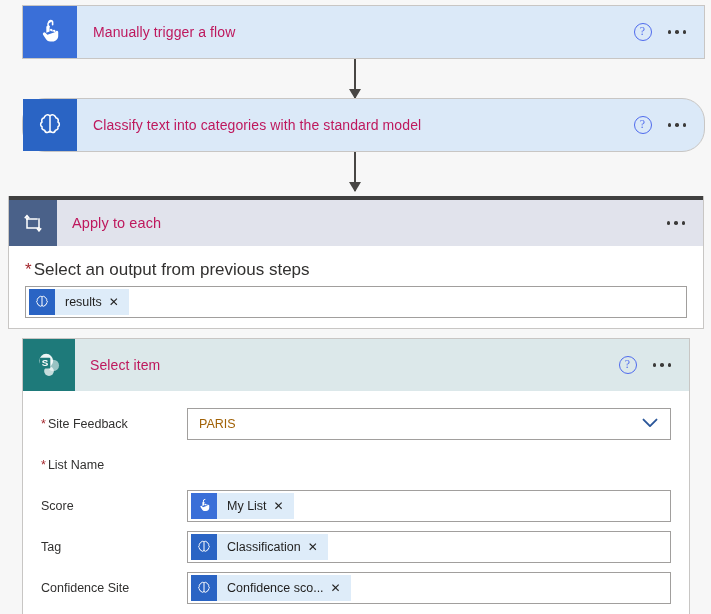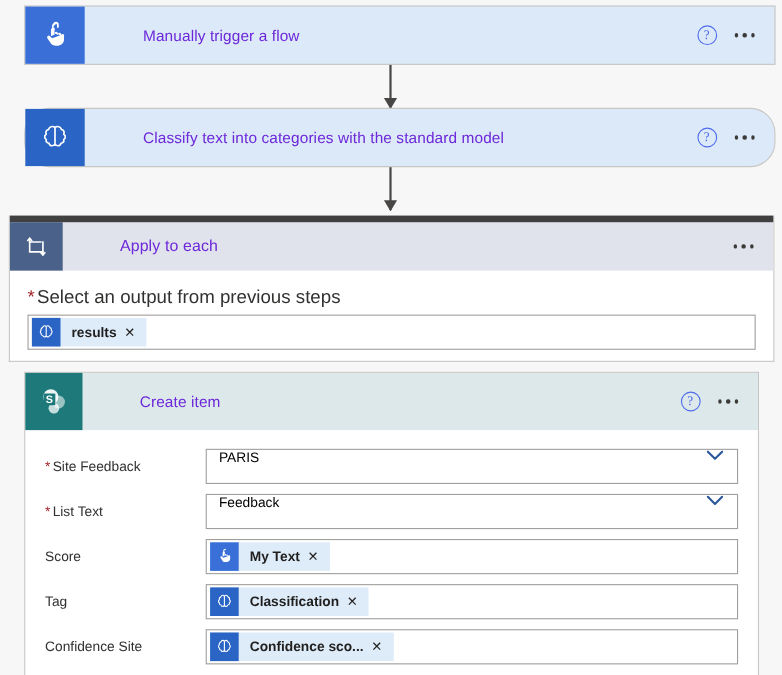--- a/index.html
+++ b/index.html
@@ -42,23 +42,22 @@
   .card-icon.brand-blue { background: #2a64c4; }
   .card-icon.brand-slate { background: #4a6189; }
   .card-icon.brand-teal  { background: #1e7a7a; }
 
   .card-title {
     flex: 1;
     display: flex;
     align-items: center;
     padding-left: 16px;
     font-size: 14px;
-    color: #6d28d9;
+    color: #be185d;
     letter-spacing: .1px;
-    margin-left: 37px;
   }
 
   .card-actions {
     display: flex;
     align-items: center;
     gap: 14px;
     padding-right: 16px;
   }
 
   .help-icon {
@@ -115,21 +114,21 @@
     background: #ffffff;
     border: 1px solid #c8c6c4;
     border-top: none;
   }
 
   .scope-header {
     display: flex;
     align-items: stretch;
     background: #e1e3ec;
     height: 50px;
-    border-top: 6px solid #404040;
+    border-top: 4px solid #404040;
   }
   .scope-header .card-icon { width: 48px; min-width: 48px; }
   .scope-header .card-title { font-size: 14.5px; padding-left: 15px; }
 
   .scope-body { padding: 14px 16px 10px 16px; }
 
   .field-label {
     font-size: 17px;
     color: #323130;
     margin-bottom: 6px;
@@ -162,21 +161,20 @@
     justify-content: center;
     background: #2a64c4;
     color: #fff;
   }
   .token-ico.hand { background: #3a6fd8; }
   .token-label {
     padding: 0 7px 0 10px;
     font-size: 12.5px;
     color: #201f1e;
     white-space: nowrap;
-    font-weight: bold;
   }
   .token-x {
     padding-right: 10px;
     font-size: 12px;
     color: #201f1e;
     cursor: pointer;
     line-height: 1;
   }
 
   
@@ -210,24 +208,24 @@
     font-size: 12.5px;
     color: #323130;
   }
   .form-row .ctl { flex: 1; }
 
   .select-box {
     border: 1px solid #a19f9d;
     background: #fff;
     height: 32px;
     display: flex;
-    align-items: flex-start;
+    align-items: center;
     padding: 0 8px 0 11px;
     font-size: 12.5px;
-    color: #000000;
+    color: #a16207;
     cursor: pointer;
   }
   .select-box .val { flex: 1; }
   .chev {
     color: #2b579a;
     font-size: 15px;
     font-weight: bold;
     line-height: 1;
     padding-right: 4px;
   }
@@ -328,21 +326,21 @@
   <div class="nested-header">
     <div class="card-icon brand-teal">
       <svg width="30" height="30" viewBox="0 0 32 32">
         <circle cx="13" cy="11.5" r="7.4" fill="#ffffff" opacity="0.92"></circle>
         <circle cx="20.5" cy="16.5" r="6.2" fill="#ffffff" opacity="0.55"></circle>
         <circle cx="16" cy="22.5" r="5.2" fill="#ffffff" opacity="0.75"></circle>
         <rect x="6.0" y="8.2" width="11.4" height="11.4" rx="1" fill="#1e7a7a"></rect>
         <text x="11.7" y="17.0" font-family="Liberation Sans, sans-serif" font-size="10.5" font-weight="bold" fill="#ffffff" text-anchor="middle">S</text>
       </svg>
     </div>
-    <div class="card-title">Create item</div>
+    <div class="card-title">Select item</div>
     <div class="card-actions">
       <div class="help-icon">?</div>
       <div class="ellipsis-icon">
           <i></i>
           <i></i>
           <i></i>
         </div>
     </div>
   </div>
 
@@ -359,49 +357,39 @@
             <svg width="16" height="11" viewBox="0 0 16 11">
                 <path d="M1.5 1.6 L8 8.1 L14.5 1.6" fill="none" stroke="#2b579a" stroke-width="1.9" stroke-linecap="round" stroke-linejoin="round"></path>
               </svg>
           </span>
         </div>
       </div>
     </div>
 
     <div class="form-row">
       <div class="lbl">
-        <span class="req-star">*</span><span>List Text</span>
-      </div>
-      <div class="ctl">
-        <div class="select-box">
-          <span class="val">Feedback</span>
-          <span class="chev">
-            <svg width="16" height="11" viewBox="0 0 16 11">
-                <path d="M1.5 1.6 L8 8.1 L14.5 1.6" fill="none" stroke="#2b579a" stroke-width="1.9" stroke-linecap="round" stroke-linejoin="round"></path>
-              </svg>
-          </span>
-        </div>
+        <span class="req-star">*</span><span>List Name</span>
       </div>
     </div>
 
     <div class="form-row">
       <div class="lbl">Score</div>
       <div class="ctl">
         <div class="token-input">
           <span class="token">
             <span class="token-ico hand">
               <svg width="15" height="15" viewBox="0 0 24 24" fill="none" stroke="#ffffff" stroke-width="1.5" stroke-linecap="round" stroke-linejoin="round">
                 <path d="M8.6 12.6V7.4a1.5 1.5 0 0 1 3 0v4.2" fill="#ffffff" stroke="none"></path>
                 <path d="M11.6 10.4a1.4 1.4 0 0 1 2.8 0v1.4" fill="#ffffff" stroke="none"></path>
                 <path d="M14.4 11.0a1.4 1.4 0 0 1 2.7 0v1.6" fill="#ffffff" stroke="none"></path>
                 <path d="M17.1 11.9a1.3 1.3 0 0 1 2.5 0v3.6c0 3-2.2 5.3-5.2 5.3h-2.1c-2.2 0-3.3-1.1-4.4-2.8l-2.3-3.5a1.4 1.4 0 0 1 2.1-1.8l1.9 1.9" fill="#ffffff" stroke="none"></path>
                 <path d="M12.7 2.2a2.6 2.6 0 0 0-2.6 2.6c0 .9.4 1.7 1.1 2.2" stroke="#ffffff" stroke-width="1.6" fill="none"></path>
               </svg>
             </span>
-            <span class="token-label">My Text</span>
+            <span class="token-label">My List</span>
             <span class="token-x">✕</span>
           </span>
         </div>
       </div>
     </div>
 
     <div class="form-row">
       <div class="lbl">Tag</div>
       <div class="ctl">
         <div class="token-input">

